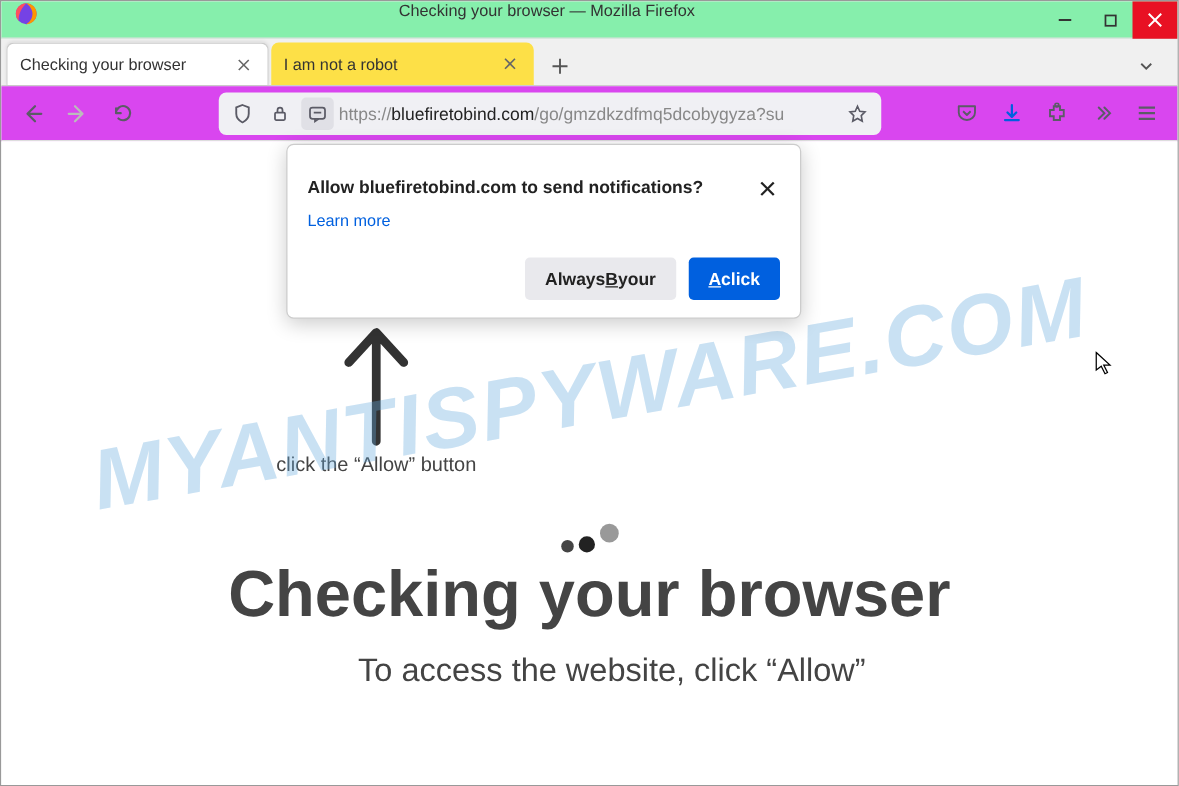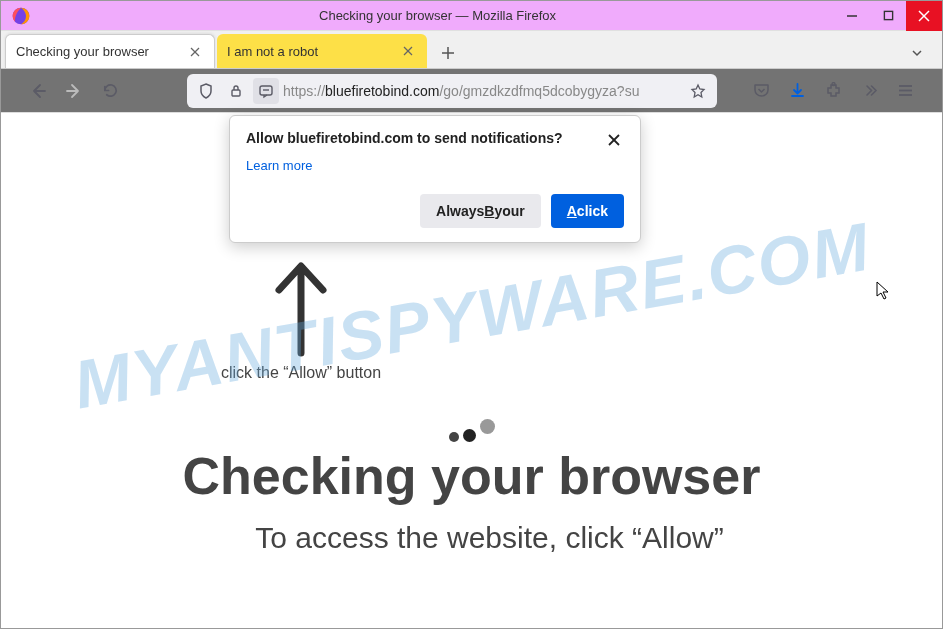--- a/index.html
+++ b/index.html
@@ -1,70 +1,70 @@
 <!DOCTYPE html>
 <html><head>
   <meta charset="utf-8">
   <style>
     * { margin: 0; padding: 0; box-sizing: border-box; font-family: -apple-system, BlinkMacSystemFont, "Segoe UI", Arial, sans-serif; }
     body { width: 943px; height: 629px; background: #fff; border: 1px solid #999; position: relative; overflow: hidden; }
     
     
-    .titlebar { height: 30px; background: #f0abfc; display: flex; align-items: center; border-bottom: 1px solid #e0e0e0; gap: 20px; }
+    .titlebar { height: 30px; background: #86efac; display: flex; align-items: flex-start; border-bottom: 1px solid #e0e0e0; gap: 20px; }
     .titlebar-logo { width: 40px; display: flex; justify-content: center; align-items: center; }
     .firefox-icon { width: 20px; height: 20px; }
     .titlebar-title { flex: 1; text-align: center; font-size: 13px; color: #333; }
     .window-controls { display: flex; }
     .window-btn { width: 36px; height: 30px; display: flex; align-items: center; justify-content: center; cursor: pointer; }
     .window-btn.close { background: #e81123; color: #fff; }
     
     
     .tabbar { height: 38px; background: #f0f0f0; display: flex; align-items: flex-end; padding: 0 4px; border-bottom: 1px solid #ccc; }
     .tab { height: 34px; min-width: 210px; background: #fde047; border-radius: 6px 6px 0 0; display: flex; align-items: center; padding: 0 10px; font-size: 13px; color: #333; margin-right: 2px; position: relative; }
     .tab.active { background: #fff; border: 1px solid #ccc; border-bottom: none; box-shadow: 0 -1px 3px rgba(0,0,0,0.08); }
     .tab-label { flex: 1; white-space: nowrap; overflow: hidden; text-overflow: ellipsis; }
     .tab-close { width: 18px; height: 18px; display: flex; align-items: center; justify-content: center; color: #666; cursor: pointer; border-radius: 3px; }
     .newtab-btn { width: 30px; height: 30px; display: flex; align-items: center; justify-content: center; color: #555; cursor: pointer; margin-left: 4px; }
     .tab-overflow { margin-left: auto; width: 30px; height: 30px; display: flex; align-items: center; justify-content: center; color: #555; cursor: pointer; margin-right: 6px; }
     
     
-    .toolbar { height: 44px; background: #737373; display: flex; align-items: center; padding: 0 20px; gap: 2px; border-bottom: 1px solid #ddd; }
+    .toolbar { height: 44px; background: #d946ef; display: flex; align-items: center; padding: 0 8px; gap: 2px; border-bottom: 1px solid #ddd; }
     .toolbtn { width: 34px; height: 34px; display: flex; align-items: center; justify-content: center; color: #5b5b66; cursor: pointer; border-radius: 4px; }
     .toolbtn.disabled { color: #bbb; cursor: default; }
     .urlbar { flex: 0 0 530px; height: 34px; background: #f0f0f4; border-radius: 6px; display: flex; align-items: center; padding: 0 6px; gap: 4px; margin: 0 6px; }
     .url-icon { width: 26px; height: 26px; display: flex; align-items: center; justify-content: center; color: #5b5b66; }
     .url-icon.boxed { background: #e0e0e6; border-radius: 4px; }
     .url-text { flex: 1; font-size: 14px; color: #888; white-space: nowrap; overflow: hidden; }
     .url-text .proto { color: #888; }
     .url-text .domain { color: #222; }
     .url-text .path { color: #888; }
     .toolbar-right { display: flex; align-items: center; gap: 2px; margin-left: auto; }
     
     
-    .notif-popup { position: absolute; top: 114px; left: 228px; width: 412px; background: #fff; border: 1px solid #ccc; border-radius: 6px; box-shadow: 0 4px 16px rgba(0,0,0,0.2); padding: 14px 16px 14px 16px; z-index: 100; }
+    .notif-popup { position: absolute; top: 114px; left: 228px; width: 412px; background: #fff; border: 1px solid #ccc; border-radius: 6px; box-shadow: 0 4px 16px rgba(0,0,0,0.2); padding: 25px 16px 14px 16px; z-index: 100; }
     .notif-head { display: flex; align-items: flex-start; }
     .notif-title { font-size: 14px; font-weight: 600; color: #222; flex: 1; }
     .notif-close { width: 20px; height: 20px; display: flex; align-items: center; justify-content: center; color: #333; cursor: pointer; }
     .notif-link { font-size: 13px; color: #0060df; display: inline-block; margin-top: 8px; cursor: pointer; }
     .notif-actions { display: flex; justify-content: flex-end; gap: 10px; margin-top: 20px; }
     .notif-btn { height: 34px; padding: 0 16px; border-radius: 4px; font-size: 14px; font-weight: 600; cursor: pointer; border: none; display: flex; align-items: center; }
     .notif-btn.secondary { background: #e9e9ed; color: #222; }
     .notif-btn.primary { background: #0060df; color: #fff; }
     .ul { text-decoration: underline; }
     
     
     .page { position: absolute; top: 112px; left: 0; right: 0; bottom: 0; background: #fff; overflow: hidden; }
     .arrow-wrap { position: absolute; top: 145px; left: 220px; display: flex; flex-direction: column; align-items: center; }
     .spinner { position: absolute; top: 306px; left: 50%; transform: translateX(-50%); display: flex; align-items: flex-end; gap: 4px; }
     .dot { border-radius: 50%; }
     .dot.small { width: 10px; height: 10px; background: #444; }
     .dot.mid { width: 13px; height: 13px; background: #222; }
     .dot.big { width: 15px; height: 15px; background: #999; margin-bottom: 8px; }
     .page-heading { position: absolute; top: 333px; left: 0; right: 0; text-align: center; font-size: 52px; font-weight: 700; color: #444; }
-    .page-sub { position: absolute; top: 408px; left: 0; right: 0; text-align: center; font-size: 30px; color: #444; padding-left: 36px; }
+    .page-sub { position: absolute; top: 408px; left: 0; right: 0; text-align: center; font-size: 26px; color: #444; padding-left: 36px; }
     .hint-text { font-size: 16px; color: #444; margin-top: 6px; }
     
     
     .watermark { position: absolute; top: 50%; left: 50%; transform: translate(-50%, -50%) rotate(-10deg); font-size: 68px; font-weight: 900; color: rgba(100,170,220,0.35); letter-spacing: 2px; white-space: nowrap; pointer-events: none; z-index: 50; font-style: italic; }
     
     .cursor-ptr { position: absolute; top: 280px; right: 50px; font-size: 16px; color: #000; pointer-events: none; z-index: 60; }
   </style>
 </head>
 <body>
 

